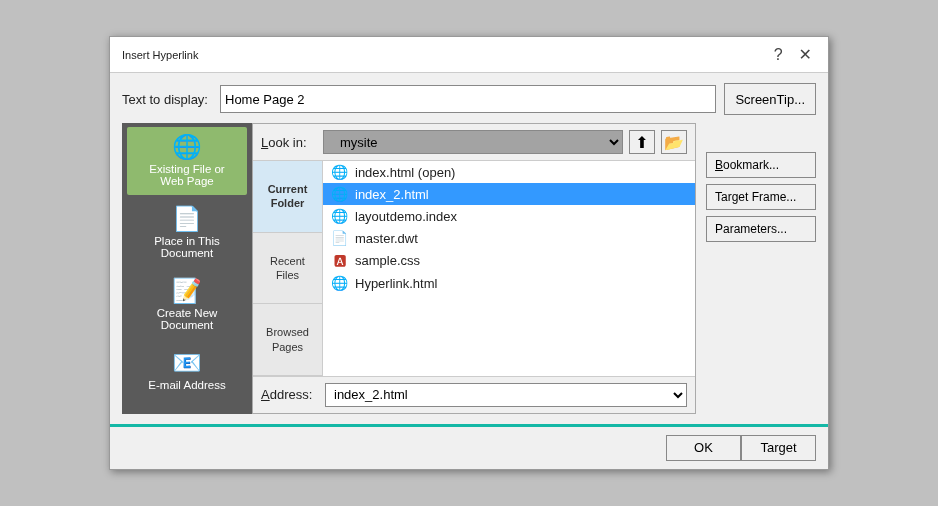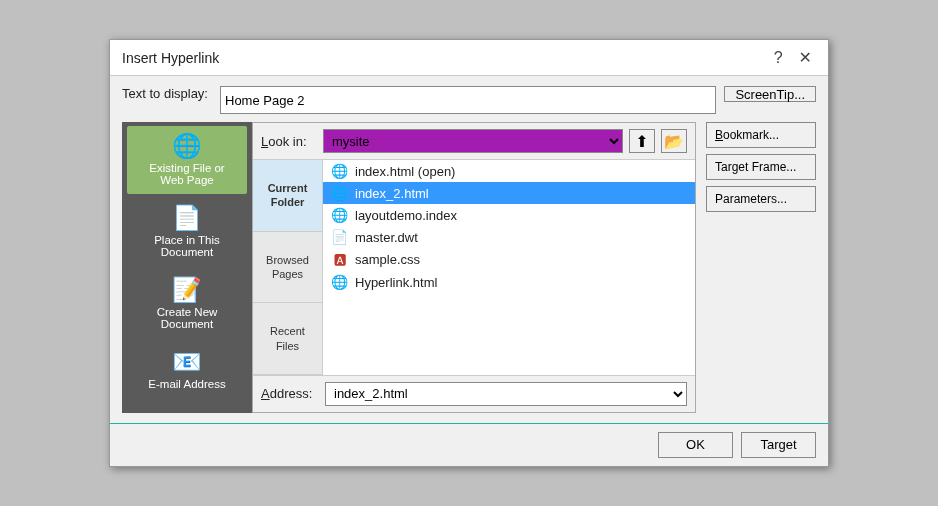--- a/index.html
+++ b/index.html
@@ -22,21 +22,21 @@
     }
     .title-bar {
       background: #fff;
       border-bottom: 1px solid #ccc;
       padding: 8px 12px;
       display: flex;
       align-items: center;
       justify-content: space-between;
     }
     .title-bar-left {
-      font-size: 14px;
+      font-size: 11px;
       font-weight: 400;
       color: #222;
     }
     .title-bar-right {
       display: flex;
       gap: 8px;
       align-items: center;
     }
     .title-btn {
       background: none;
@@ -47,37 +47,37 @@
       padding: 0 4px;
     }
     .dialog-body {
       display: flex;
       flex-direction: column;
       padding: 10px 12px 10px 12px;
       gap: 8px;
     }
     .row {
       display: flex;
-      align-items: flex-start;
+      align-items: center;
       gap: 8px;
     }
     .label {
       min-width: 90px;
       color: #222;
     }
     .text-input {
       flex: 1;
       height: 28px;
       border: 1px solid #888;
       background: #fff;
       padding: 2px 4px;
       font-size: 13px;
     }
     .screentip-btn {
-      height: 16px;
+      height: 32px;
       padding: 0 10px;
       border: 1px solid #888;
       background: #f0f0f0;
       cursor: pointer;
       font-size: 13px;
       white-space: nowrap;
     }
     .main-area {
       display: flex;
       gap: 0;
@@ -127,22 +127,22 @@
       background: #f0f0f0;
     }
     .look-in-label {
       min-width: 56px;
       color: #222;
     }
     .look-in-select {
       flex: 1;
       height: 24px;
       border: 1px solid #888;
-      background: #a21caf;
-      padding: 0 4px;
+      background: #a3a3a3;
+      padding: 0 12px;
       font-size: 13px;
     }
     .folder-btn {
       width: 26px;
       height: 24px;
       border: 1px solid #888;
       background: #f0f0f0;
       cursor: pointer;
       display: flex;
       align-items: center;
@@ -199,20 +199,21 @@
       font-size: 14px;
       width: 18px;
       text-align: center;
     }
     .right-panel {
       width: 120px;
       display: flex;
       flex-direction: column;
       gap: 6px;
       padding: 0 0 0 10px;
+      margin-top: 29px;
     }
     .right-btn {
       height: 26px;
       border: 1px solid #888;
       background: #f0f0f0;
       cursor: pointer;
       font-size: 12px;
       text-align: left;
       padding: 0 8px;
     }
@@ -232,23 +233,22 @@
       flex: 1;
       height: 24px;
       border: 1px solid #888;
       background: #fff;
       padding: 0 4px;
       font-size: 13px;
     }
     .bottom-row {
       display: flex;
       justify-content: flex-end;
-      gap: 8px;
       padding: 8px 12px;
-      border-top: 1px solid #14b8a6;
+      border-top: 3px solid #14b8a6;
     }
     .ok-btn, .cancel-btn {
       width: 75px;
       height: 26px;
       border: 1px solid #888;
       background: #f0f0f0;
       cursor: pointer;
       font-size: 13px;
     }
     .underline { text-decoration: underline; }
@@ -313,24 +313,24 @@
           <button class="folder-btn" title="Open folder">📂</button>
         </div>
 
         <div class="browser-area">
 
           <div class="side-nav">
             <div class="side-nav-item active">
               Current<br>Folder
             </div>
             <div class="side-nav-item">
+              Recent<br>Files
+            </div>
+            <div class="side-nav-item">
               Browsed<br>Pages
-            </div>
-            <div class="side-nav-item">
-              Recent<br>Files
             </div>
           </div>
 
           <div class="file-list">
             <div class="file-item">
               <span class="file-icon ie-icon">🌐</span>
               <span>index.html (open)</span>
             </div>
             <div class="file-item selected">
               <span class="file-icon ie-icon" style="color:#fff;">🌐</span>

